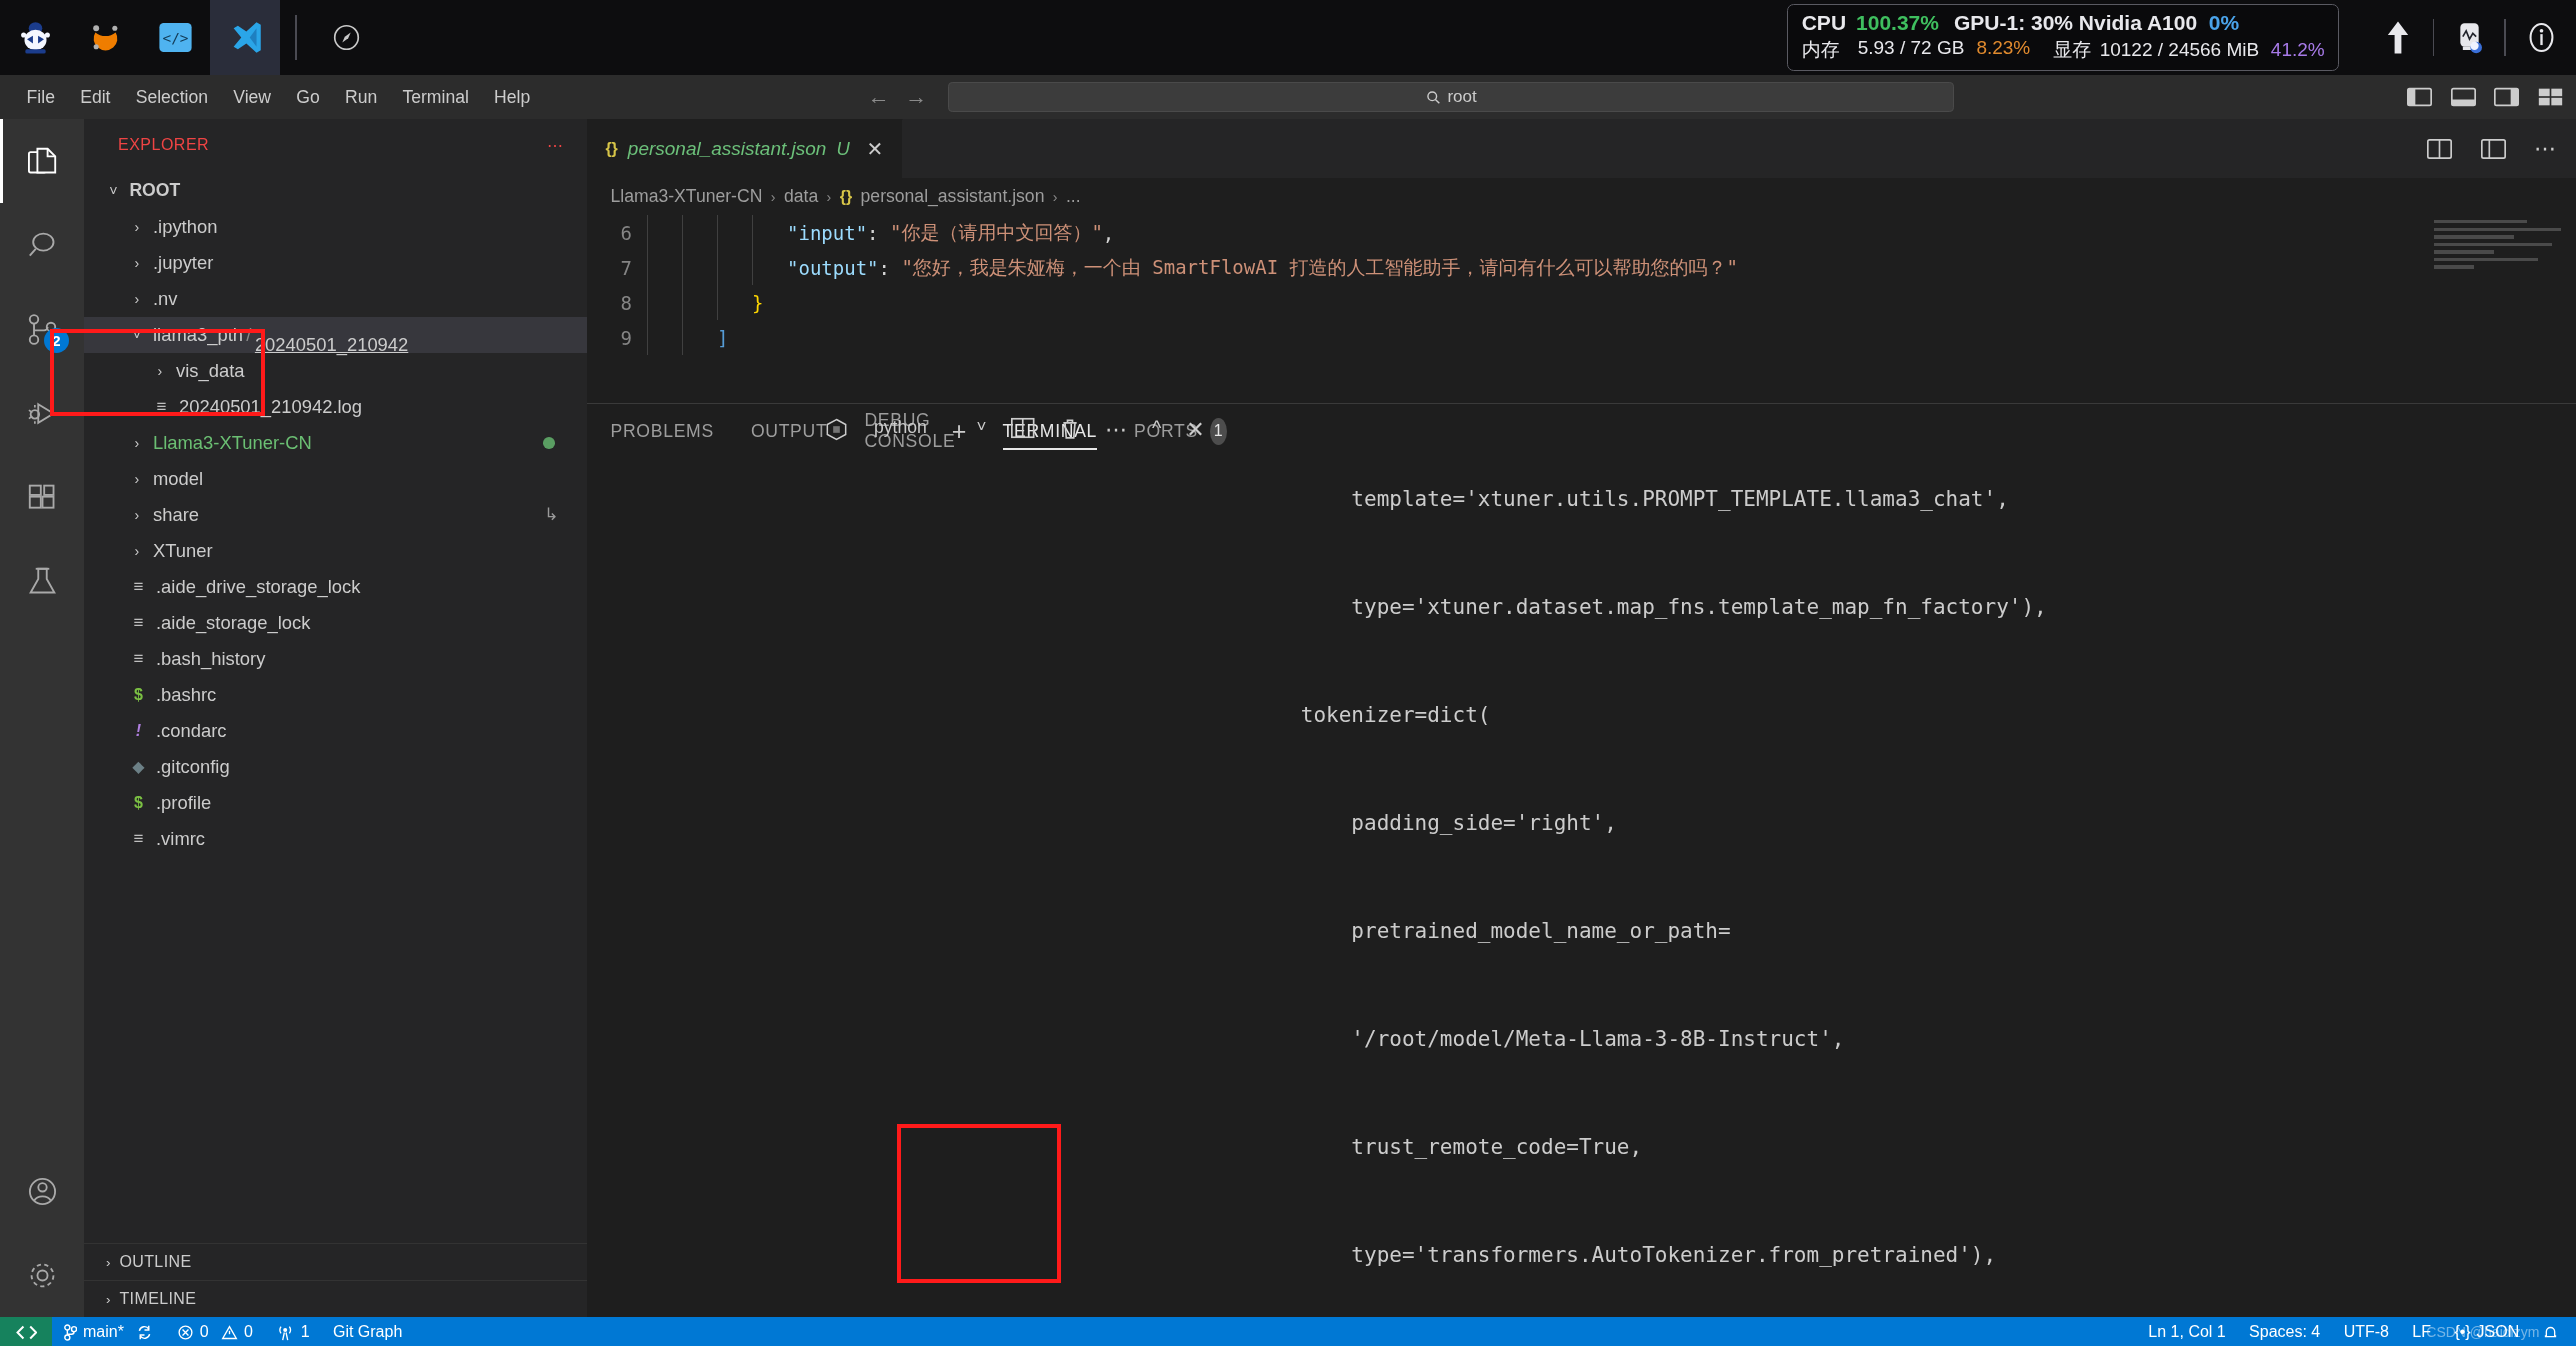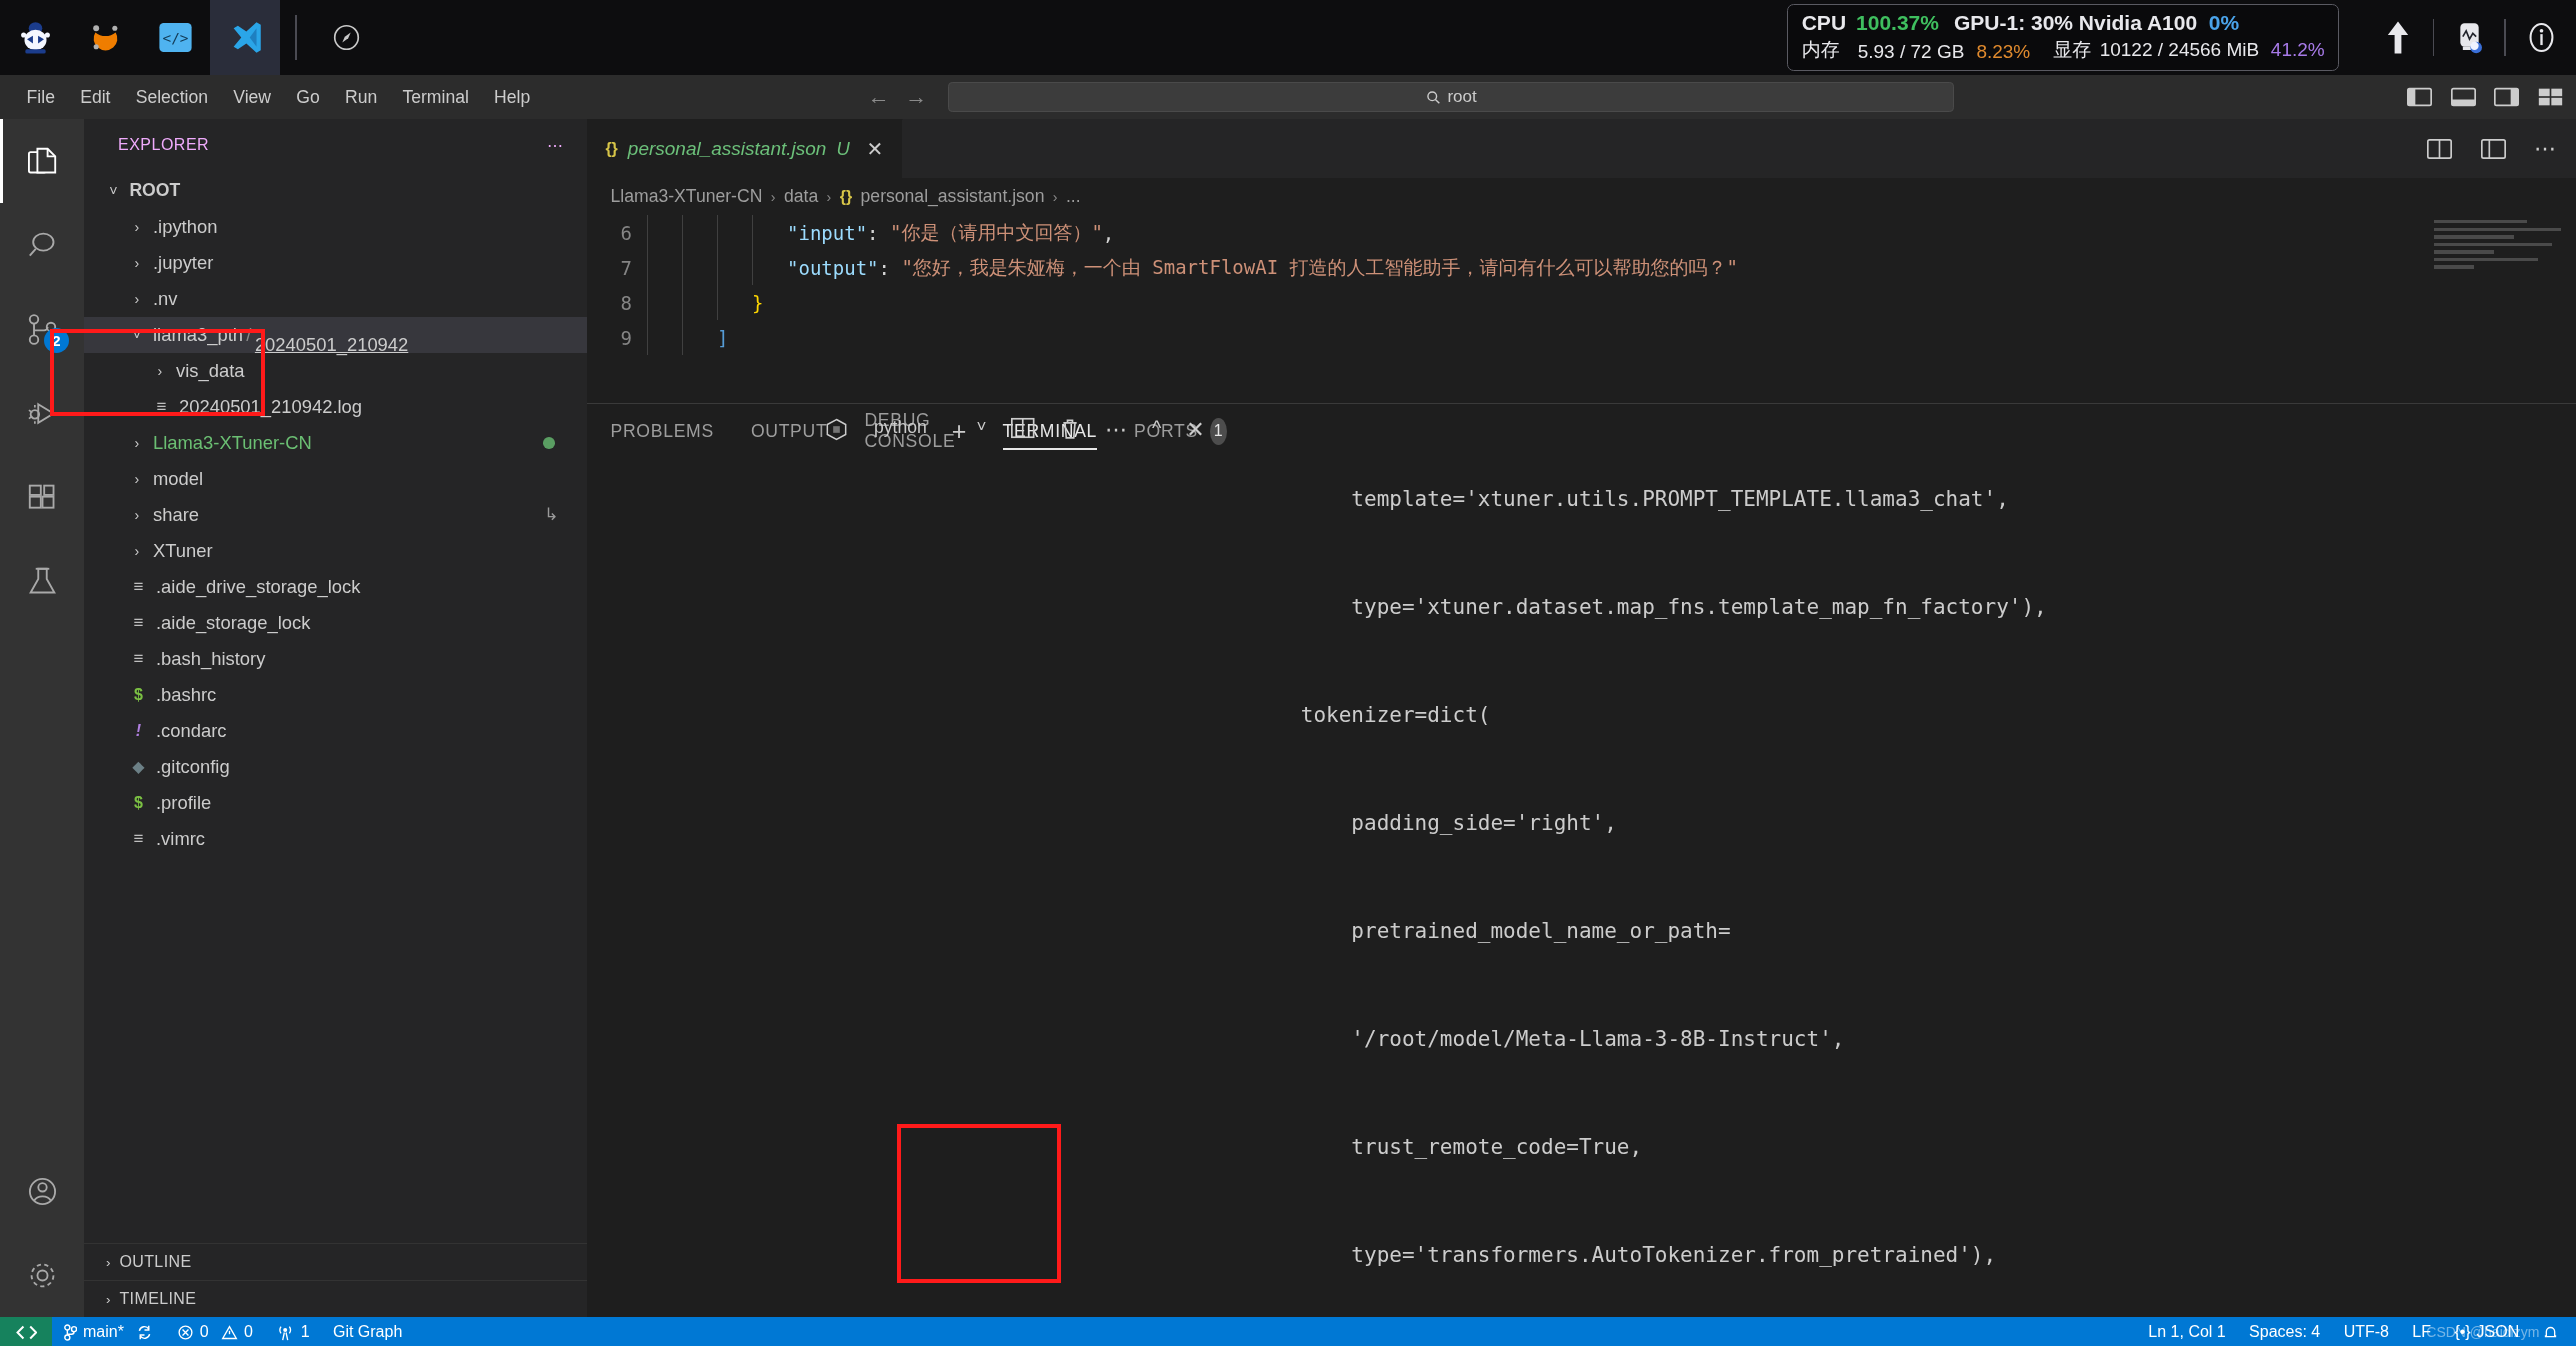--- a/index.html
+++ b/index.html
@@ -25,21 +25,21 @@
 
   .oschrome-right {
     position: absolute; right: 0; top: 0; height: 75px;
     display: flex; align-items: center; gap: 0;
   }
   .sysmon {
     border: 0.8px solid #5a5a62; border-radius: 6.7px; background: #0a0a0c;
     padding: 5.9px 13.4px 6.7px 13.4px; margin-right: 23.5px;
     display: flex; flex-direction: column; gap: 2.5px;
   }
-  .sysmon-row { display: flex; align-items: flex-end; white-space: nowrap; }
+  .sysmon-row { display: flex; align-items: flex-start; white-space: nowrap; }
   .sysmon-row.r1 { font-size: 21px; font-weight: bold; }
   .sysmon-row.r2 { font-size: 19px; gap: 8px; }
   .sm-lbl { color: #e8e8ec; margin-right: 10px; }
   .sm-grp { margin-left: 15px; display: flex; align-items: baseline; }
   .green { color: #3fbf5f; } .orange { color: #e08a2e; }
   .blue  { color: #4aa3ea; } .purple { color: #a77ae8; }
   .white { color: #e8e8ec; }
   .osicon { width: 70px; height: 75px; display: flex; align-items: center; justify-content: center; }
   .osep { width: 1.7px; height: 37px; background: #4a4a52; }
 
@@ -78,21 +78,21 @@
     position: absolute; right: 15px; bottom: 18.4px; background: #0078d4; color: #fff;
     border-radius: 50%; width: 25px; height: 25px; font-size: 15px;
     display: flex; align-items: center; justify-content: center; font-weight: bold;
   }
   .act-spacer { flex: 1 1 auto; }
 
   
   .sidebar { width: 503px; flex: 0 0 503px; background: #252526; display: flex; flex-direction: column; }
   .sb-header {
     height: 52px; display: flex; align-items: center; justify-content: space-between;
-    padding: 0 23.5px 0 34px; color: #f0abfc; font-size: 16px; letter-spacing: 0.5px;
+    padding: 0 23.5px 0 34px; color: #ef4444; font-size: 16px; letter-spacing: 0.5px;
   }
   .sb-tree { flex: 1 1 auto; overflow: hidden; padding-top: 1.7px; }
   .row {
     height: 36px; display: flex; align-items: center; color: #cccccc; font-size: 18.4px;
     position: relative; white-space: nowrap;
   }
   .row.sel { background: #37373d; }
   .chev { width: 22px; text-align: center; color: #cccccc; font-size: 14.3px; flex: 0 0 22px; }
   .ficon { width: 25px; text-align: center; font-size: 16px; flex: 0 0 25px; }
   .rlabel { margin-left: 5px; }

